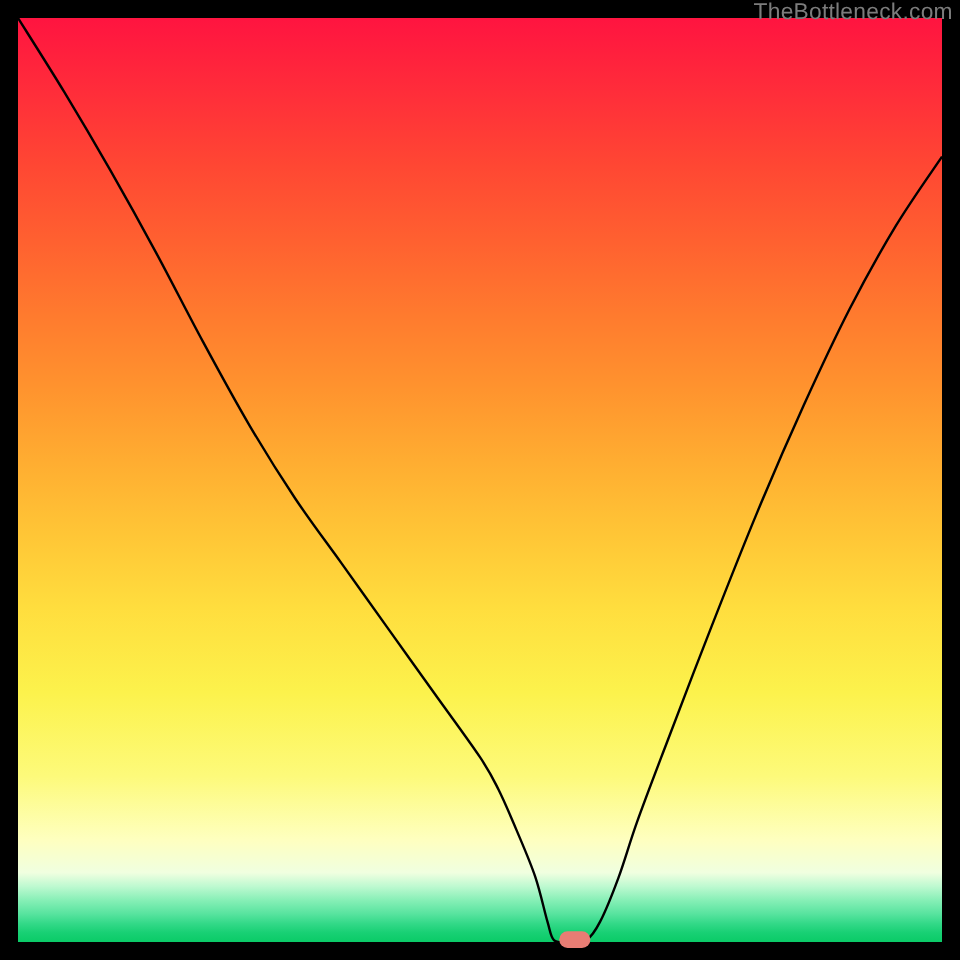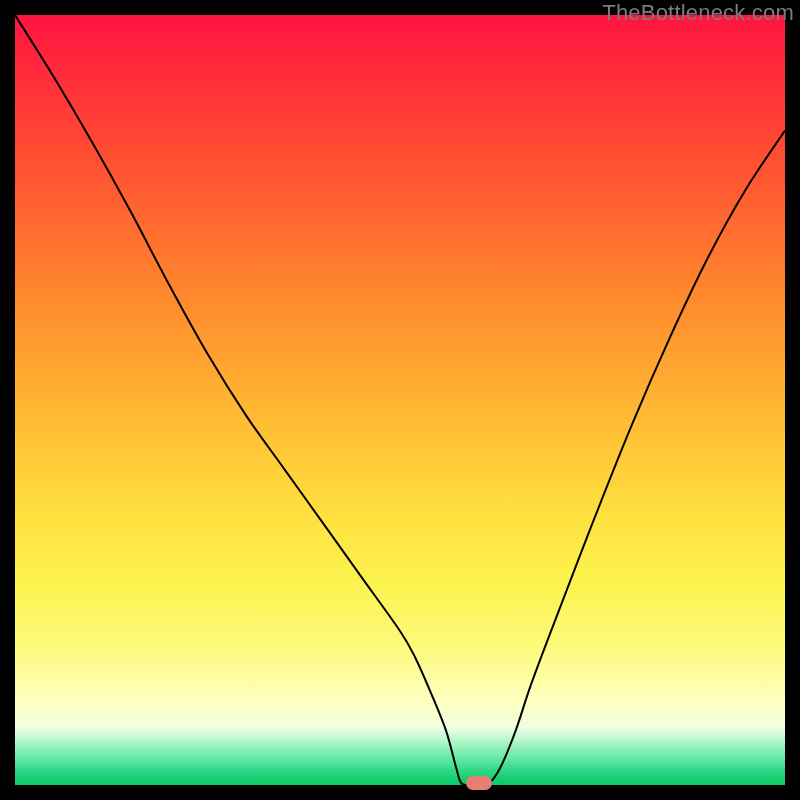--- a/index.html
+++ b/index.html
@@ -56,21 +56,21 @@
     width: 26px;
     height: 14px;
     border-radius: 7px;
     background: #e87d74;
   }
   .watermark {
     position: absolute;
     top: 0px;
     right: 6px;
     font-family: Arial, Helvetica, sans-serif;
-    font-size: 22px;
+    font-size: 19px;
     font-weight: 400;
     color: #7c7c7c;
     letter-spacing: 0.2px;
   }
 </style>
 </head>
 <body>
 
 <div class="chart-container">
   <div class="gradient-area"></div>

